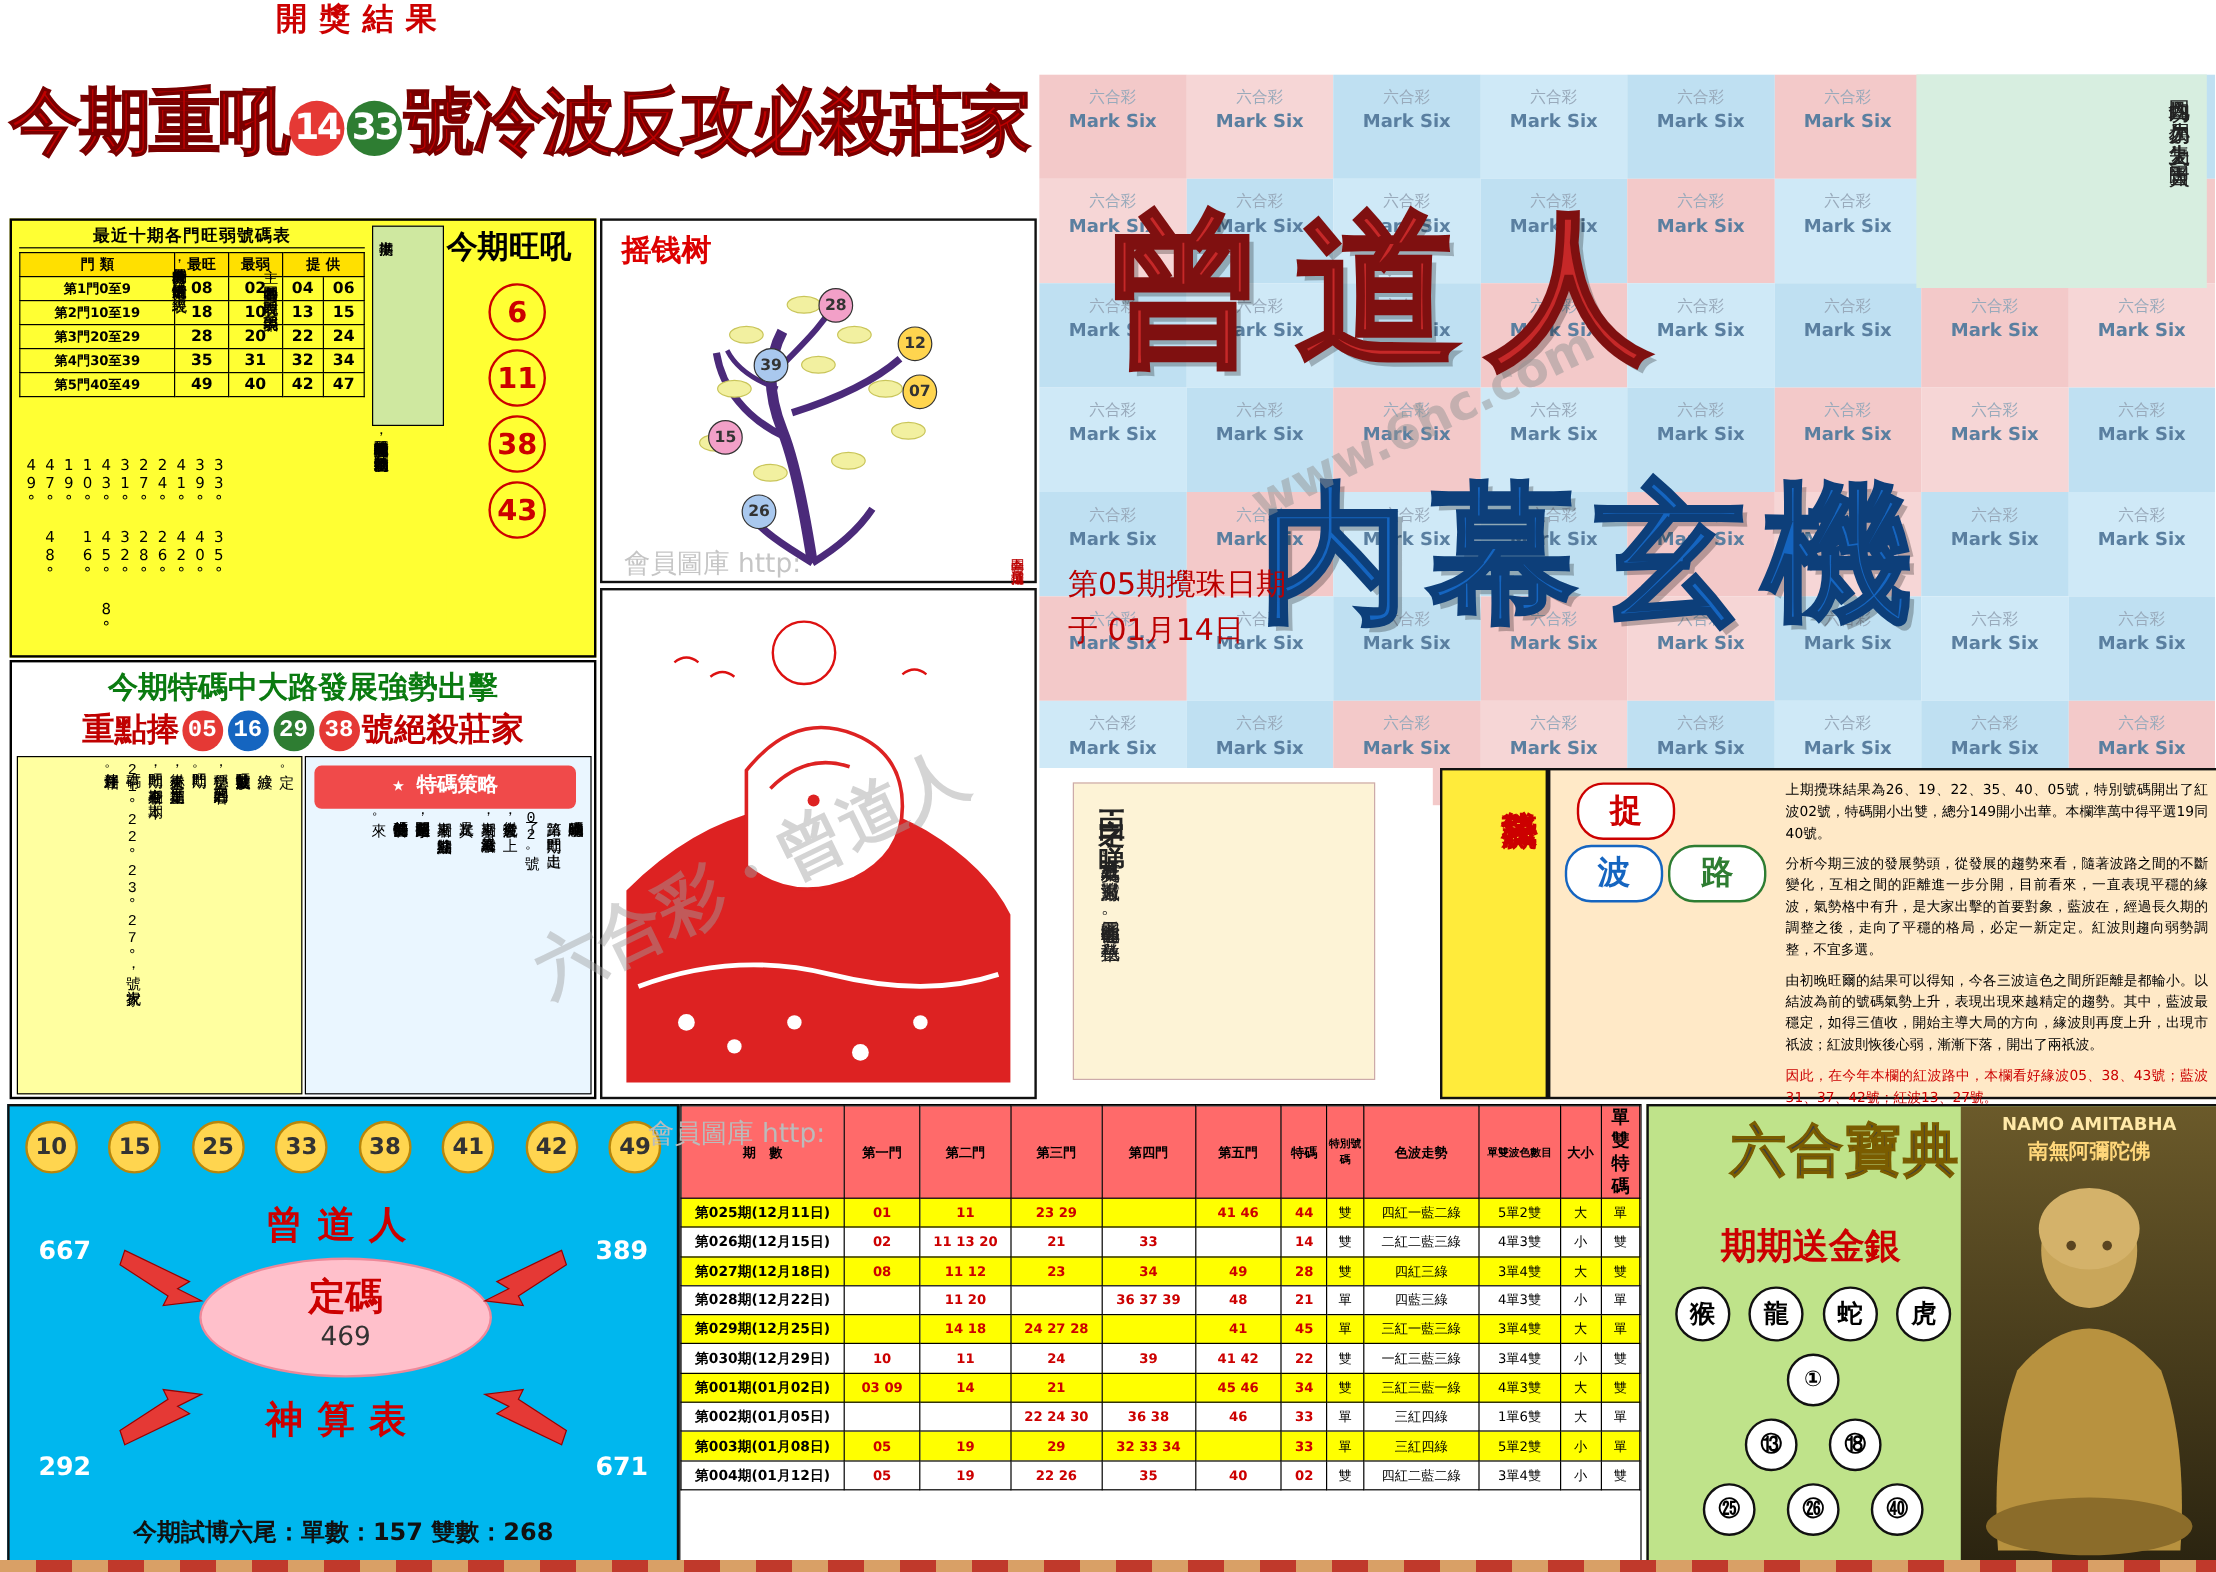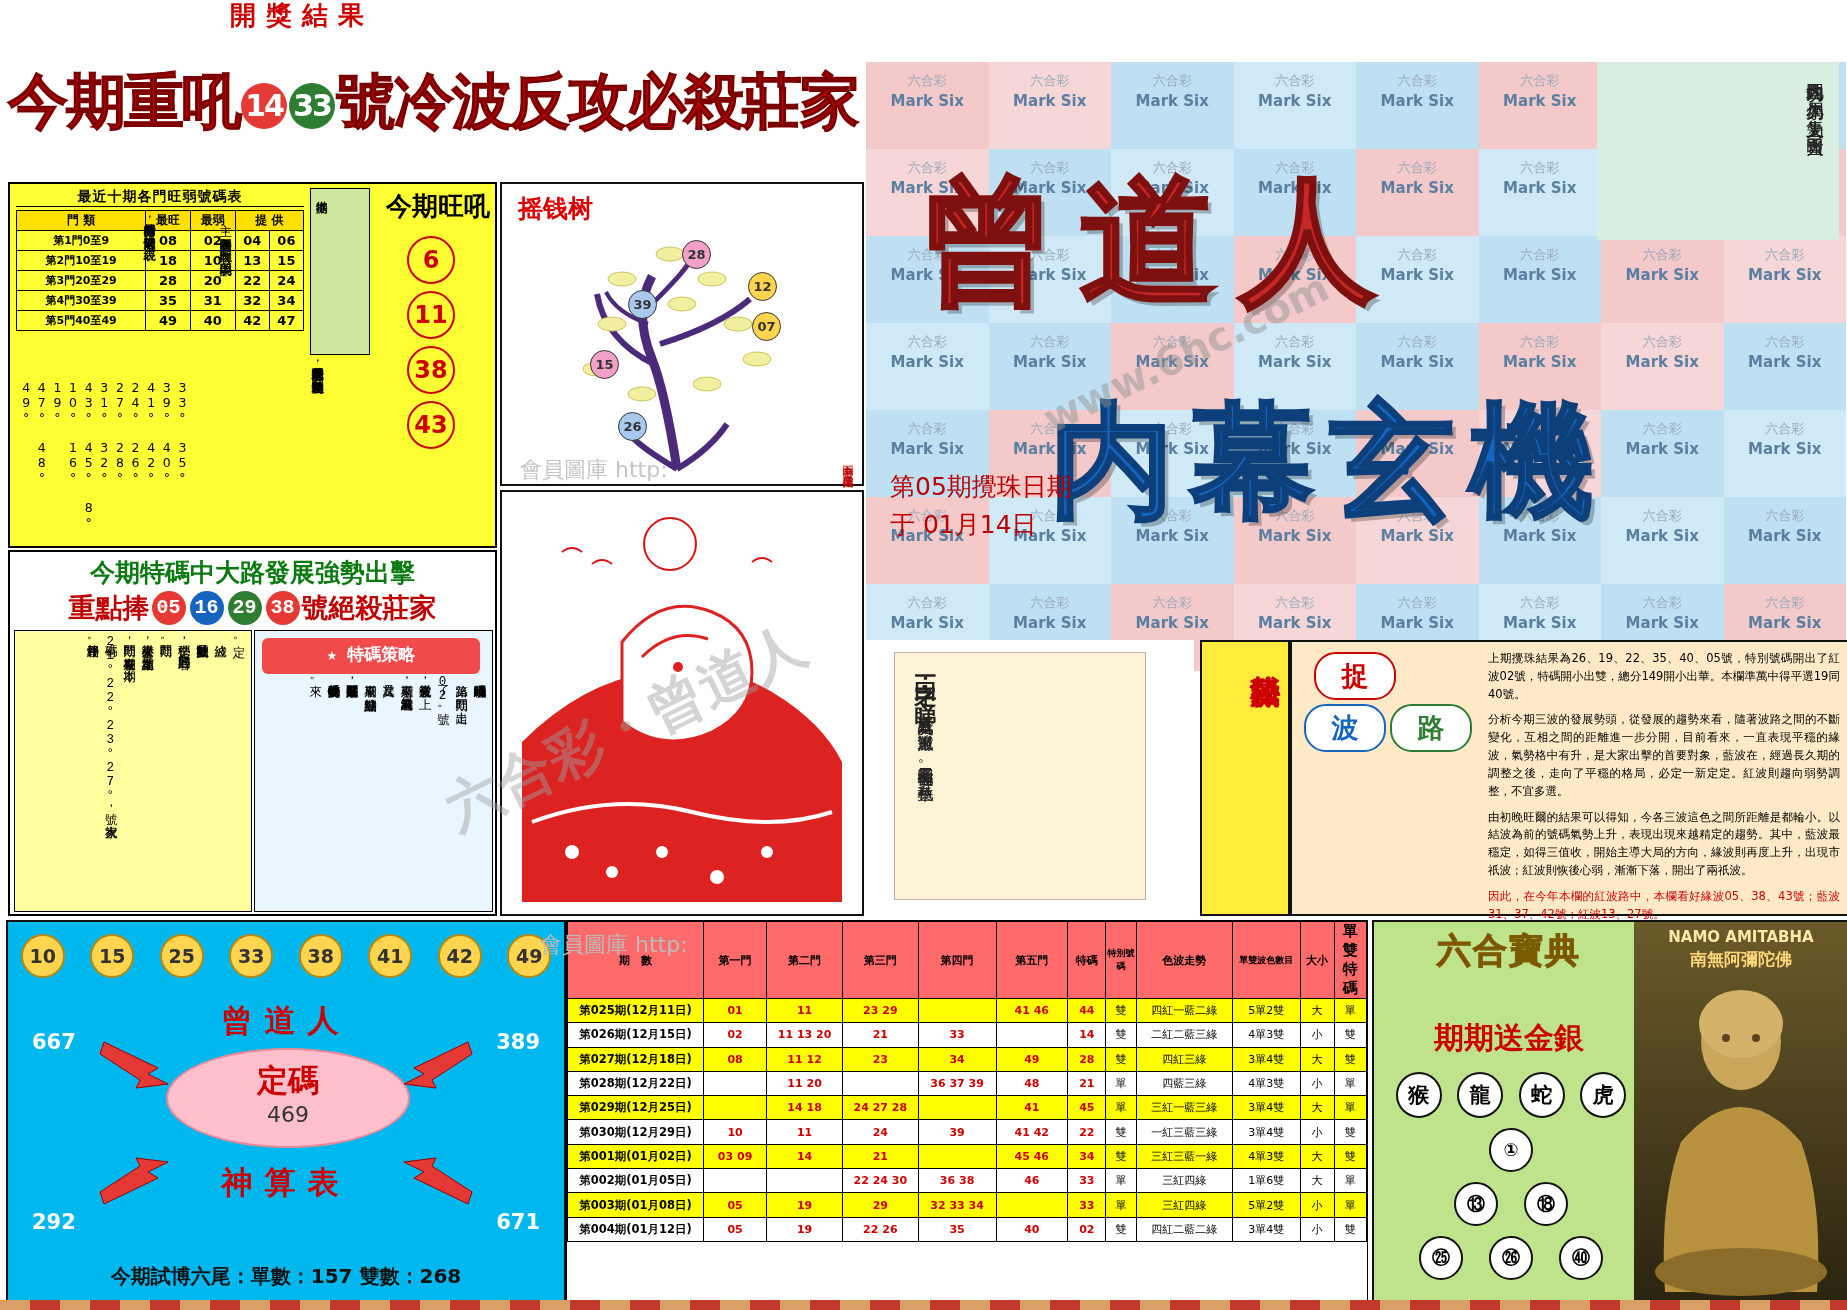--- a/index.html
+++ b/index.html
@@ -32,21 +32,21 @@
   table.statt th{background:#ffe000;font-size:12px;}
   table.statt td.lbl{font-size:11px;}
   .panelA .vbox{position:absolute;left:300px;top:4px;width:58px;height:165px;border:1px solid #000;background:#cfe8a0;}
   .panelA .vbox .vt{writing-mode:vertical-rl;text-orientation:upright;font-size:12px;padding:3px;line-height:1.15;}
   .panelA .verticalText{writing-mode:vertical-rl;text-orientation:upright;font-size:12.5px;line-height:1.25;color:#000;}
   .panelA .colA{position:absolute;left:8px;top:196px;width:118px;height:160px;}
   .panelA .colB{position:absolute;left:132px;top:30px;width:70px;height:326px;}
   .panelA .colC{position:absolute;left:208px;top:30px;width:88px;height:326px;}
   .panelA .rightcol{position:absolute;left:300px;top:174px;width:58px;height:182px;}
   .todayBox{position:absolute;left:362px;top:4px;width:118px;height:352px;background:#ffff33;}
-  .todayBox .tt{font-size:26px;font-weight:bold;text-align:right;line-height:1.15;color:#000;padding-top:4px;}
+  .todayBox .tt{font-size:26px;font-weight:bold;text-align:left;line-height:1.15;color:#000;padding-top:4px;}
   .todayBox .nums{margin-top:14px;text-align:center;}
   .todayBox .nums span{display:block;width:44px;height:44px;margin:7px auto;border-radius:50%;
      border:2px solid #c00;color:#c00;font-size:24px;font-weight:bold;line-height:44px;}
 
   
   .panelB{position:absolute;left:8px;top:550px;width:485px;height:362px;background:#fff;border:2px solid #000;font-family:Liberation Mono, monospace;}
   .panelB .h1{position:absolute;left:0;top:4px;width:485px;text-align:center;font-size:25px;font-weight:bold;color:#0a7a10;}
   .panelB .h2{position:absolute;left:0;top:38px;width:485px;text-align:center;font-size:27px;font-weight:bold;color:#c00000;white-space:nowrap;}
   .panelB .b{display:inline-block;width:34px;height:34px;border-radius:50%;background:#e53935;color:#fff;font-size:20px;line-height:34px;text-align:center;vertical-align:4px;margin:0 2px;}
   .panelB .bl{background:#1565c0;}
@@ -130,22 +130,22 @@
   .restab th,.restab td{border:1px solid #000;text-align:center;height:23.3px;padding:0 1px;color:#000;}
   .restab th{background:#ff6a6a;color:#000;font-weight:bold;font-size:11px;}
   .restab td.per{background:#ffffff;font-weight:bold;font-size:11.5px;}
   .restab tr.alt td{background:#ffff00;}
   .restab td.n{color:#c00;font-weight:bold;}
   .restitle{position:absolute;left:230px;top:-2px;font-size:26px;font-weight:bold;color:#c00;letter-spacing:10px;z-index:5;}
   .wm2{position:absolute;left:540px;top:930px;font-size:22px;color:#bbb;}
 
   
   .brright{position:absolute;left:1372px;top:920px;width:474px;height:382px;background:#bfe38a;border:2px solid #111;}
-  .brright .goldtitle{position:absolute;left:10px;top:6px;width:250px;text-align:center;font-size:34px;font-weight:bold;
-     color:#b91c1c;letter-spacing:2px;-webkit-text-stroke:1px #7a5c00;}
+  .brright .goldtitle{position:absolute;left:10px;top:6px;width:250px;text-align:right;font-size:46px;font-weight:bold;
+     color:#404040;letter-spacing:2px;-webkit-text-stroke:1px #7a5c00;}
   .brright .sub{position:absolute;left:10px;top:96px;width:250px;text-align:center;font-size:30px;font-weight:bold;color:#c00;}
   .brright .zodiac{position:absolute;left:14px;top:150px;width:246px;display:flex;justify-content:space-around;}
   .brright .zodiac span{width:42px;height:42px;border-radius:50%;border:2px solid #111;background:#fff;
      font-size:21px;font-weight:bold;line-height:42px;text-align:center;}
   .brright .circles{position:absolute;left:14px;top:206px;width:246px;}
   .brright .circles .row{display:flex;justify-content:center;gap:26px;margin-bottom:10px;}
   .brright .circles .row span{width:40px;height:40px;border-radius:50%;border:2px solid #111;background:#fff;
      font-size:18px;font-weight:bold;line-height:40px;text-align:center;}
   .buddha{position:absolute;right:0;top:0;width:214px;height:378px;background:linear-gradient(#6b5a2a,#2b2410);overflow:hidden;}
   .buddha .namo{position:absolute;left:0;top:6px;width:214px;text-align:center;font-size:15px;font-weight:bold;color:#ffe9a8;}

